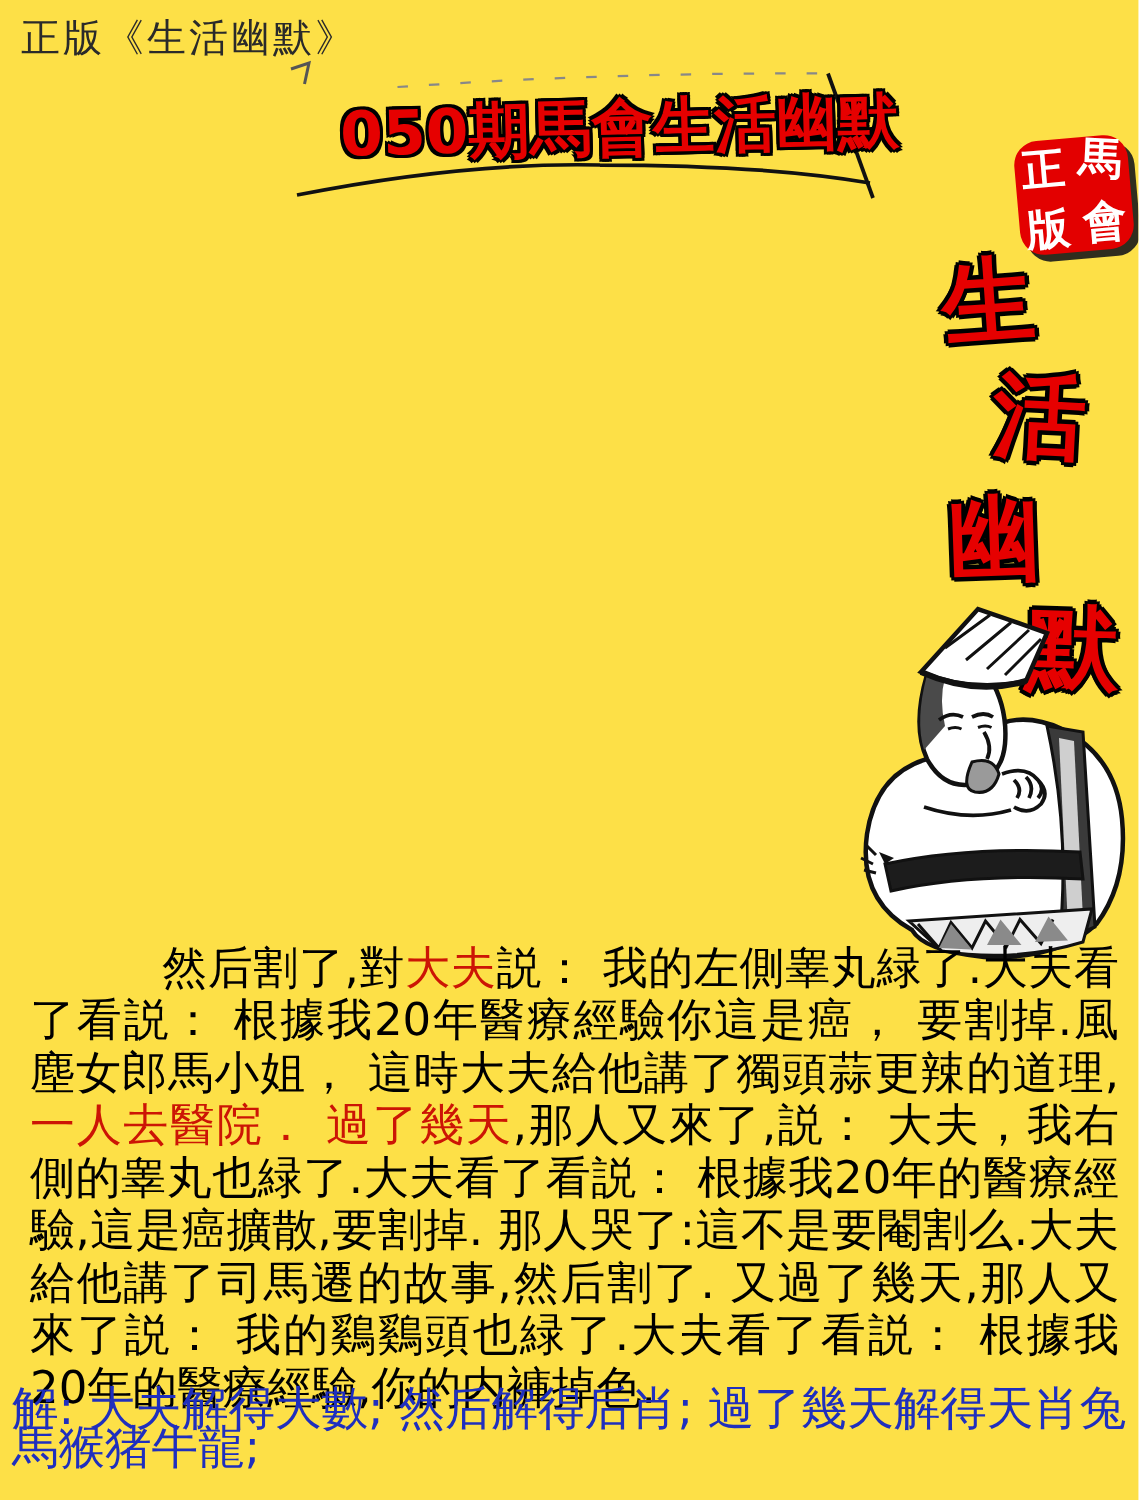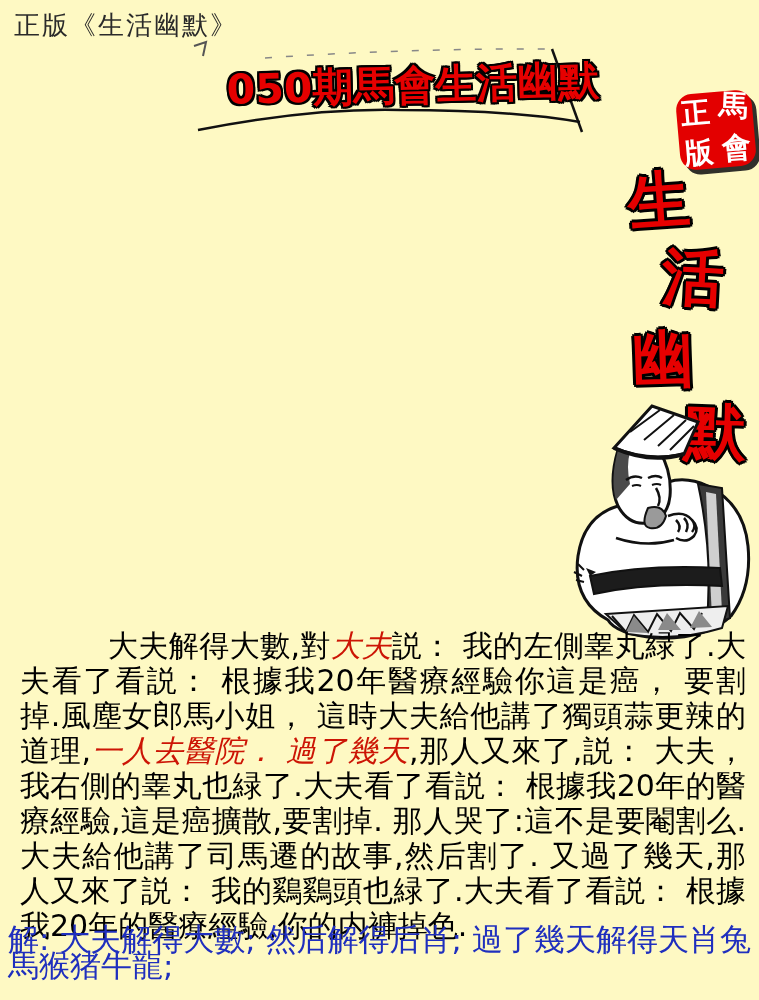--- a/index.html
+++ b/index.html
@@ -1,17 +1,17 @@
 <!DOCTYPE html>
 <html><head>
 <meta charset="utf-8">
 <style>
   html,body{margin:0;padding:0;background:#fff;}
   #page{
-    position:relative;width:759px;height:1000px;background:#fef9c3;overflow:hidden;
+    position:relative;width:759px;height:1000px;background:#fde047;overflow:hidden;
     font-family:"DejaVu Sans","Liberation Sans",sans-serif;
   }
   .top-label{
     position:absolute;left:14px;top:8px;font-size:26px;color:#2a2a2a;letter-spacing:2px;
   }
   .main-title{
     position:absolute;left:208px;top:58px;width:410px;text-align:center;
     font-size:41px;font-weight:bold;color:#e60000;letter-spacing:0px;white-space:nowrap;
     transform:rotate(-1.5deg);
     text-shadow:-2px 0 #000,2px 0 #000,0 -2px #000,0 2px #000,-2px -2px #000,2px 2px #000,-2px 2px #000,2px -2px #000;
@@ -42,21 +42,21 @@
   .vc-3{left:684px;top:401px;transform:rotate(2deg);}
   .mascot{position:absolute;left:556px;top:388px;}
   .result-line{
     position:absolute;left:42px;top:579px;font-size:29px;color:#1f2fbe;white-space:nowrap;
     letter-spacing:1px;
   }
   .story2{
     position:absolute;left:20px;top:628px;width:726px;
     font-size:30px;line-height:35px;color:#000;text-indent:88px;text-align:justify;
   }
-  .story2 .hl{color:#cc1505;font-style:italic;}
+  .story2 .hl{color:#cc1505;}
   .solution{
     position:absolute;left:8px;top:926px;width:748px;
     font-size:31px;line-height:26px;color:#1f2fbe;letter-spacing:0px;
   }
 </style>
 </head>
 <body>
 
 <div id="page">
 
@@ -112,19 +112,19 @@
 
     <path d="M100,100 q6,10 2,18" stroke="#111" stroke-width="2.5" fill="none"></path>
     <path d="M92,120 q14,-4 18,8 q-4,14 -16,12 q-10,-2 -2,-20 Z" fill="#9a9a9a" stroke="#111" stroke-width="2"></path>
 
     <path d="M112,128 q16,-6 24,4 q8,8 2,16 q-8,8 -18,2 M120,132 q6,6 2,12 M128,130 q6,6 2,14 M136,132 q5,6 0,12" fill="#fff" stroke="#111" stroke-width="2.5"></path>
 
     <path d="M60,150 Q90,160 118,152" fill="none" stroke="#111" stroke-width="2.5"></path>
   </svg>
 
 
-  <div class="story2"><span>大夫解得大數,對</span><span class="hl">大夫</span><span>説： 我的左側睾丸緑了.大夫看了看説： 根據我20年醫療經驗你這是癌， 要割掉.風塵女郎馬小姐， 這時大夫給他講了獨頭蒜更辣的道理,</span><span class="hl">一人去醫院． 過了幾天</span><span>,那人又來了,説： 大夫，我右側的睾丸也緑了.大夫看了看説： 根據我20年的醫療經驗,這是癌擴散,要割掉. 那人哭了:這不是要閹割么.大夫給他講了司馬遷的故事,然后割了. 又過了幾天,那人又來了説： 我的鷄鷄頭也緑了.大夫看了看説： 根據我20年的醫療經驗,你的内褲掉色.</span></div>
+  <div class="story2"><span>然后割了,對</span><span class="hl">大夫</span><span>説： 我的左側睾丸緑了.大夫看了看説： 根據我20年醫療經驗你這是癌， 要割掉.風塵女郎馬小姐， 這時大夫給他講了獨頭蒜更辣的道理,</span><span class="hl">一人去醫院． 過了幾天</span><span>,那人又來了,説： 大夫，我右側的睾丸也緑了.大夫看了看説： 根據我20年的醫療經驗,這是癌擴散,要割掉. 那人哭了:這不是要閹割么.大夫給他講了司馬遷的故事,然后割了. 又過了幾天,那人又來了説： 我的鷄鷄頭也緑了.大夫看了看説： 根據我20年的醫療經驗,你的内褲掉色.</span></div>
 
   <div class="solution">
     <div>解: 大夫解得大數; 然后解得后肖; 過了幾天解得天肖兔馬猴猪牛龍;</div>
   </div>
 
 </div>
 
 </body></html>

